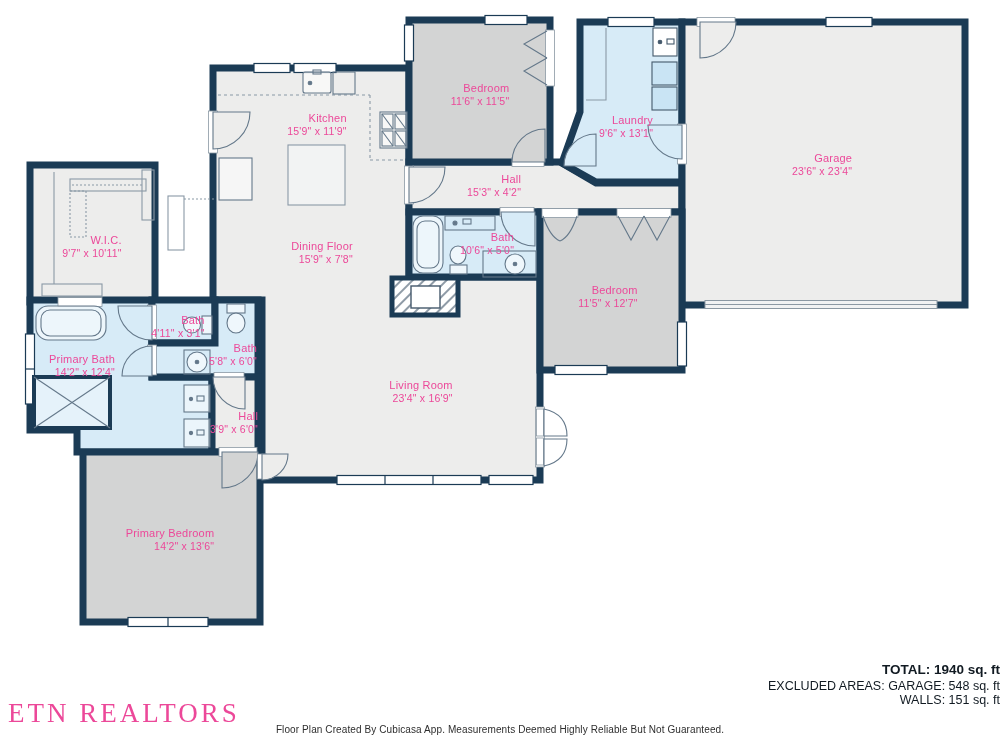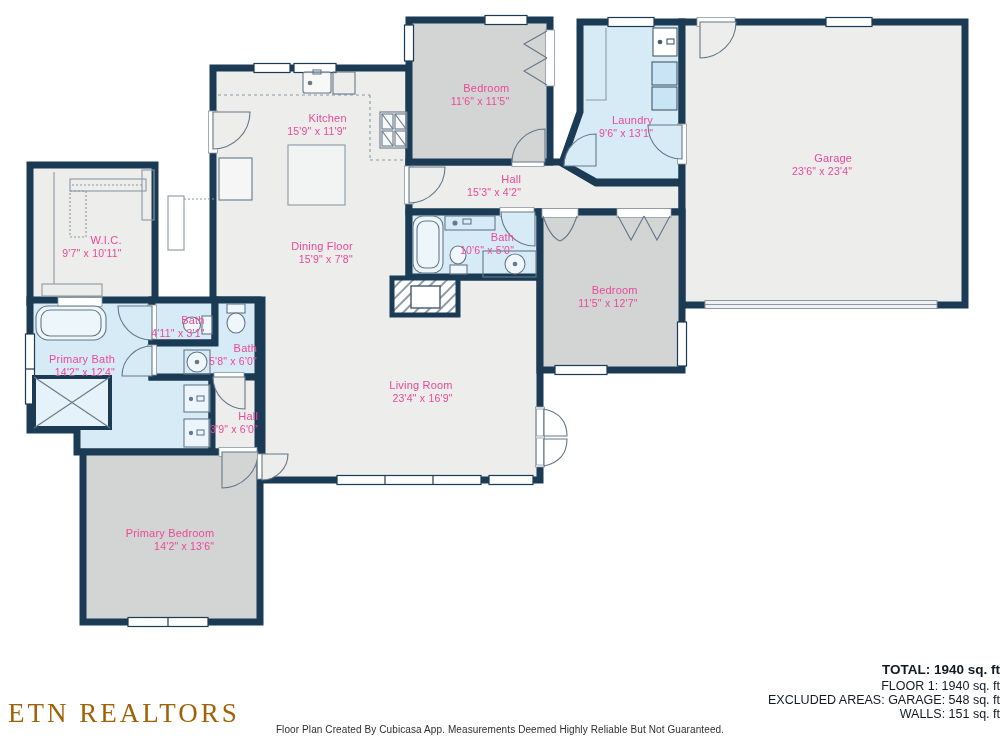--- a/index.html
+++ b/index.html
@@ -9,21 +9,21 @@
   .room-label{position:absolute;transform:translate(-50%,-50%);text-align:right;
     color:#ec4899;line-height:1.22;white-space:nowrap;pointer-events:none;}
   .room-label .rname{font-size:11px;display:block;letter-spacing:.2px;}
   .room-label .rdims{font-size:10.5px;display:block;letter-spacing:.2px;}
   .summary{position:absolute;left:0;right:0;top:662px;text-align:right;color:#111a22;}
   .summary .total{font-size:13.5px;font-weight:bold;line-height:1.25;}
   .summary .line{font-size:12.5px;line-height:1.06;margin-top:1px;}
   .disclaimer{position:absolute;left:0;right:0;top:724px;text-align:center;
     font-size:10px;color:#2e2e2e;letter-spacing:.1px;}
   .watermark{position:absolute;left:8px;top:698px;font-family:"Liberation Serif", serif;
-    font-size:27px;color:#a16207;letter-spacing:3px;font-weight:400;}
+    font-size:27px;color:#ec4899;letter-spacing:3px;font-weight:400;}
 </style>
 </head>
 <body>
 
 <div class="plan">
 
 <svg width="1000" height="750" viewBox="0 0 1000 750">
   <defs>
     <pattern id="hatch" width="8" height="8" patternUnits="userSpaceOnUse" patternTransform="rotate(45)">
       <rect width="8" height="8" fill="#ffffff"></rect>
@@ -332,20 +332,19 @@
       <span class="rname">Living Room</span>
       <span class="rdims">23'4" x 16'9"</span>
     </div>
   <div class="room-label" style="left:170px;top:540px">
       <span class="rname">Primary Bedroom</span>
       <span class="rdims">14'2" x 13'6"</span>
     </div>
 
   <div class="summary">
     <div class="total">TOTAL: 1940 sq. ft</div>
-    <div class="line">FLOOR 1: 1940 sq. ft</div>
     <div class="line">EXCLUDED AREAS: GARAGE: 548 sq. ft</div>
     <div class="line">WALLS: 151 sq. ft</div>
   </div>
   <div class="disclaimer">Floor Plan Created By Cubicasa App. Measurements Deemed Highly Reliable But Not Guaranteed.</div>
   <div class="watermark">ETN REALTORS</div>
 
 </div>
 
 </body></html>

